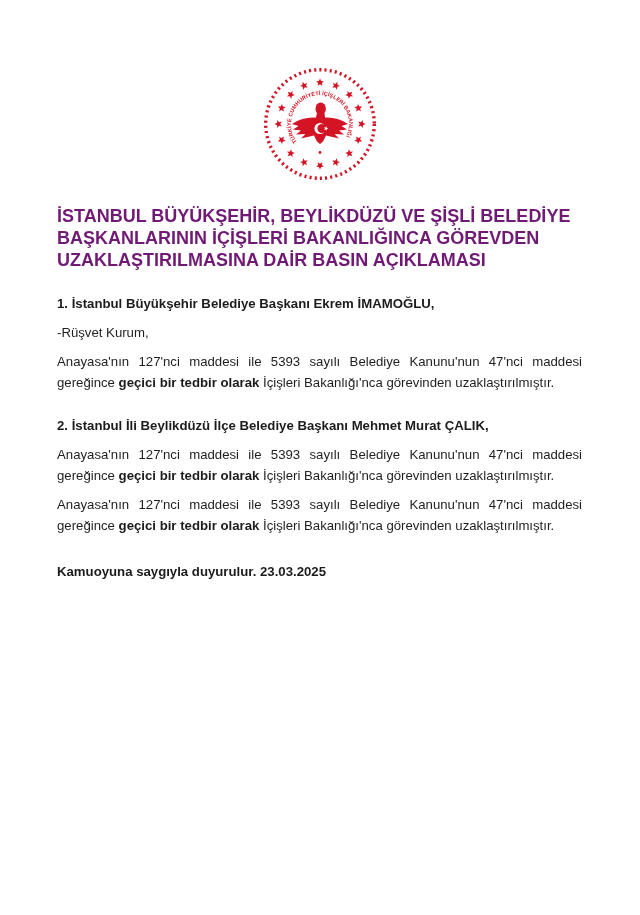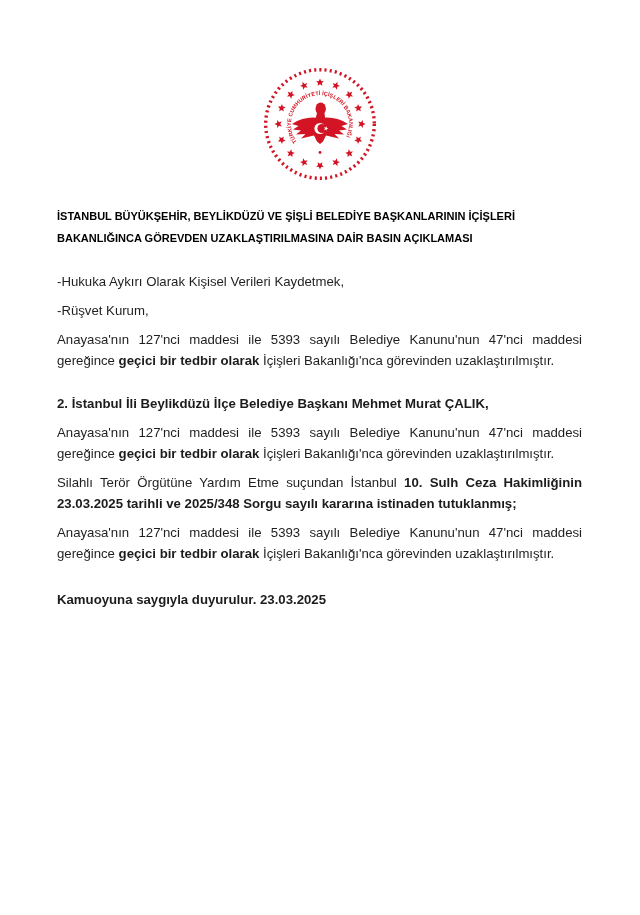--- a/index.html
+++ b/index.html
@@ -39,24 +39,24 @@
   .ringtext {
     fill: #d21424;
     font-family: "Liberation Sans", sans-serif;
     font-size: 5.5px;
     font-weight: bold;
     letter-spacing: 0.05px;
   }
   
   .title {
     margin: 20px 0 22px 0;
-    font-size: 11px;
+    font-size: 18px;
     line-height: 22px;
     font-weight: bold;
-    color: #000000;
+    color: #701a75;
     text-align: left;
   }
   .body p {
     margin: 0 0 8px 0;
     font-size: 13.2px;
     line-height: 21px;
   }
   .body p.heading {
     font-weight: bold;
     margin: 22px 0 8px 0;
@@ -118,23 +118,22 @@
         <circle cx="61" cy="65.5" r="5.6" fill="#ffffff"></circle>
         <circle class="red" cx="62.9" cy="65.5" r="4.5"></circle>
         <use href="#star" transform="translate(66.9 65.5) scale(0.55) rotate(90)" fill="#ffffff"></use>
       </g>
     </svg>
   </div>
 
   <h1 class="title">İSTANBUL BÜYÜKŞEHİR, BEYLİKDÜZÜ VE ŞİŞLİ BELEDİYE BAŞKANLARININ İÇİŞLERİ BAKANLIĞINCA GÖREVDEN UZAKLAŞTIRILMASINA DAİR BASIN AÇIKLAMASI</h1>
 
   <div class="body">
-      <p><span>-Hukuka Aykırı Olarak Kişisel Verileri Kaydetmek,</span></p>
+      <p class="heading"><strong>1. İstanbul Büyükşehir Belediye Başkanı Ekrem İMAMOĞLU,</strong></p>
       <p><span>-Rüşvet Kurum,</span></p>
       <p class="justify"><span>Anayasa'nın 127'nci maddesi ile 5393 sayılı Belediye Kanunu'nun 47'nci maddesi gereğince </span><strong>geçici bir tedbir olarak</strong><span> İçişleri Bakanlığı'nca görevinden uzaklaştırılmıştır.</span></p>
       <p class="heading"><strong>2. İstanbul İli Beylikdüzü İlçe Belediye Başkanı Mehmet Murat ÇALIK,</strong></p>
       <p class="justify"><span>Anayasa'nın 127'nci maddesi ile 5393 sayılı Belediye Kanunu'nun 47'nci maddesi gereğince </span><strong>geçici bir tedbir olarak</strong><span> İçişleri Bakanlığı'nca görevinden uzaklaştırılmıştır.</span></p>
-      <p class="justify"><span>Silahlı Terör Örgütüne Yardım Etme suçundan İstanbul </span><strong>10. Sulh Ceza Hakimliğinin 23.03.2025 tarihli ve 2025/348 Sorgu sayılı kararına istinaden tutuklanmış;</strong></p>
       <p class="justify"><span>Anayasa'nın 127'nci maddesi ile 5393 sayılı Belediye Kanunu'nun 47'nci maddesi gereğince </span><strong>geçici bir tedbir olarak</strong><span> İçişleri Bakanlığı'nca görevinden uzaklaştırılmıştır.</span></p>
       <p class="closing"><strong>Kamuoyuna saygıyla duyurulur. 23.03.2025</strong></p>
     </div>
 
 </div>
 
 </body></html>

